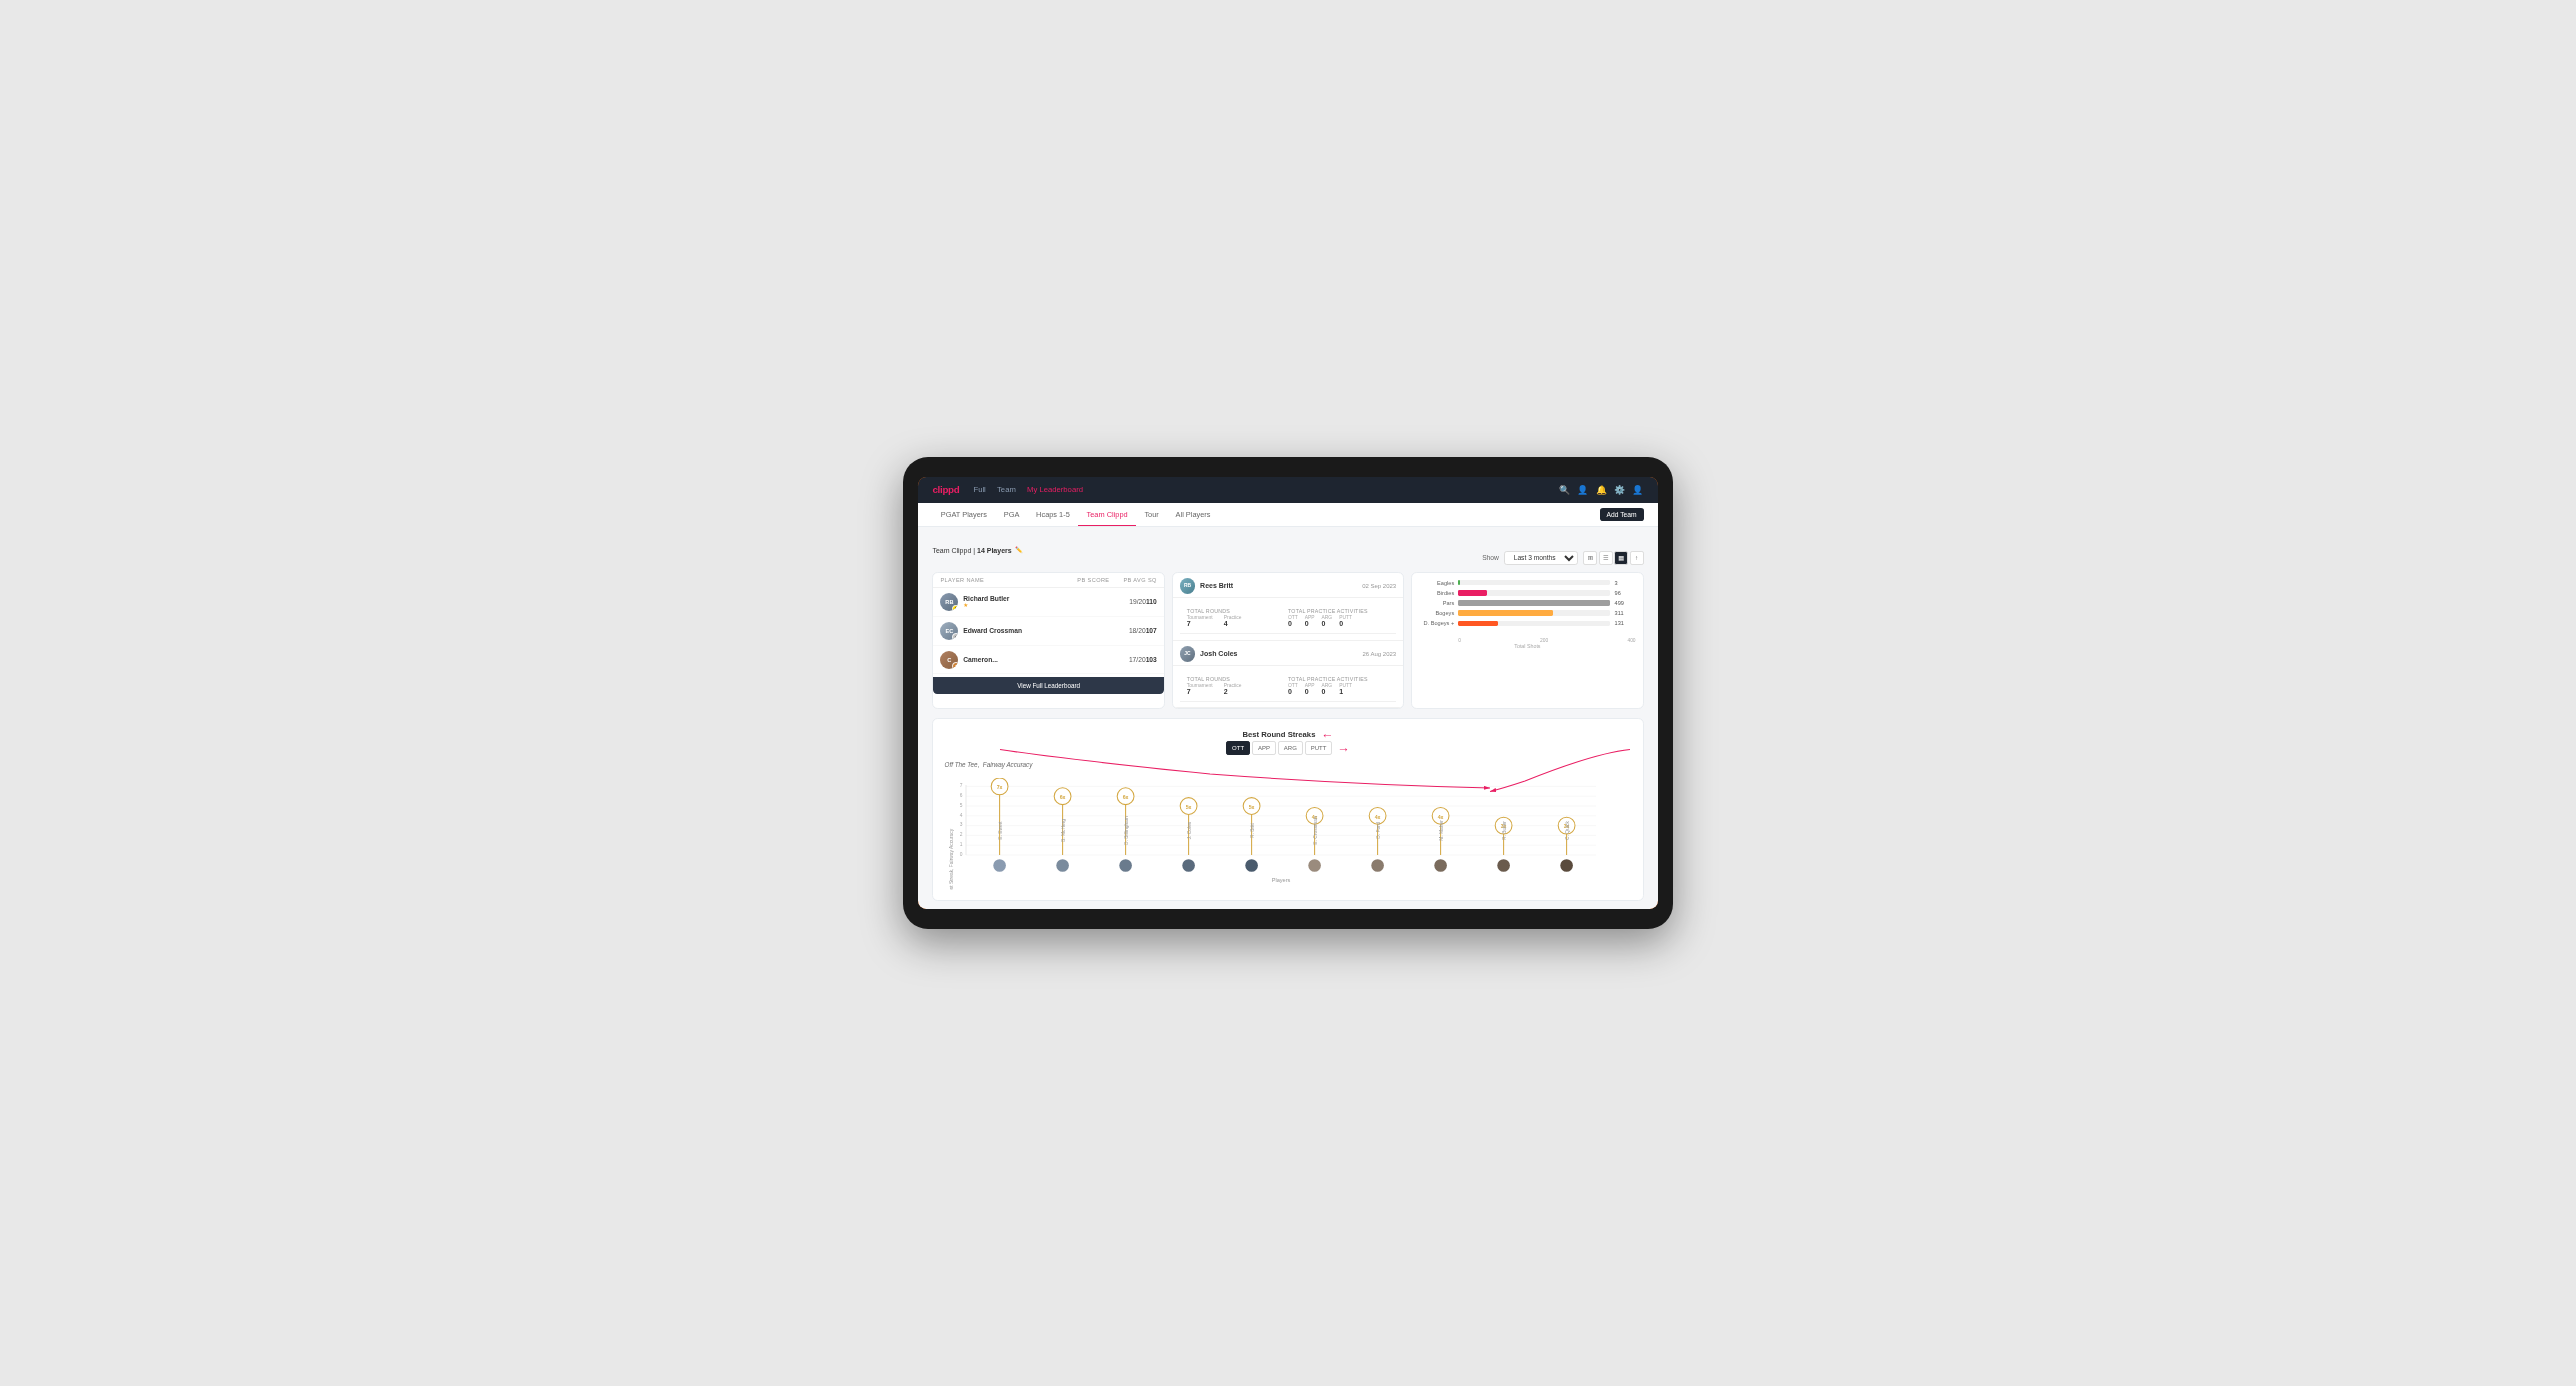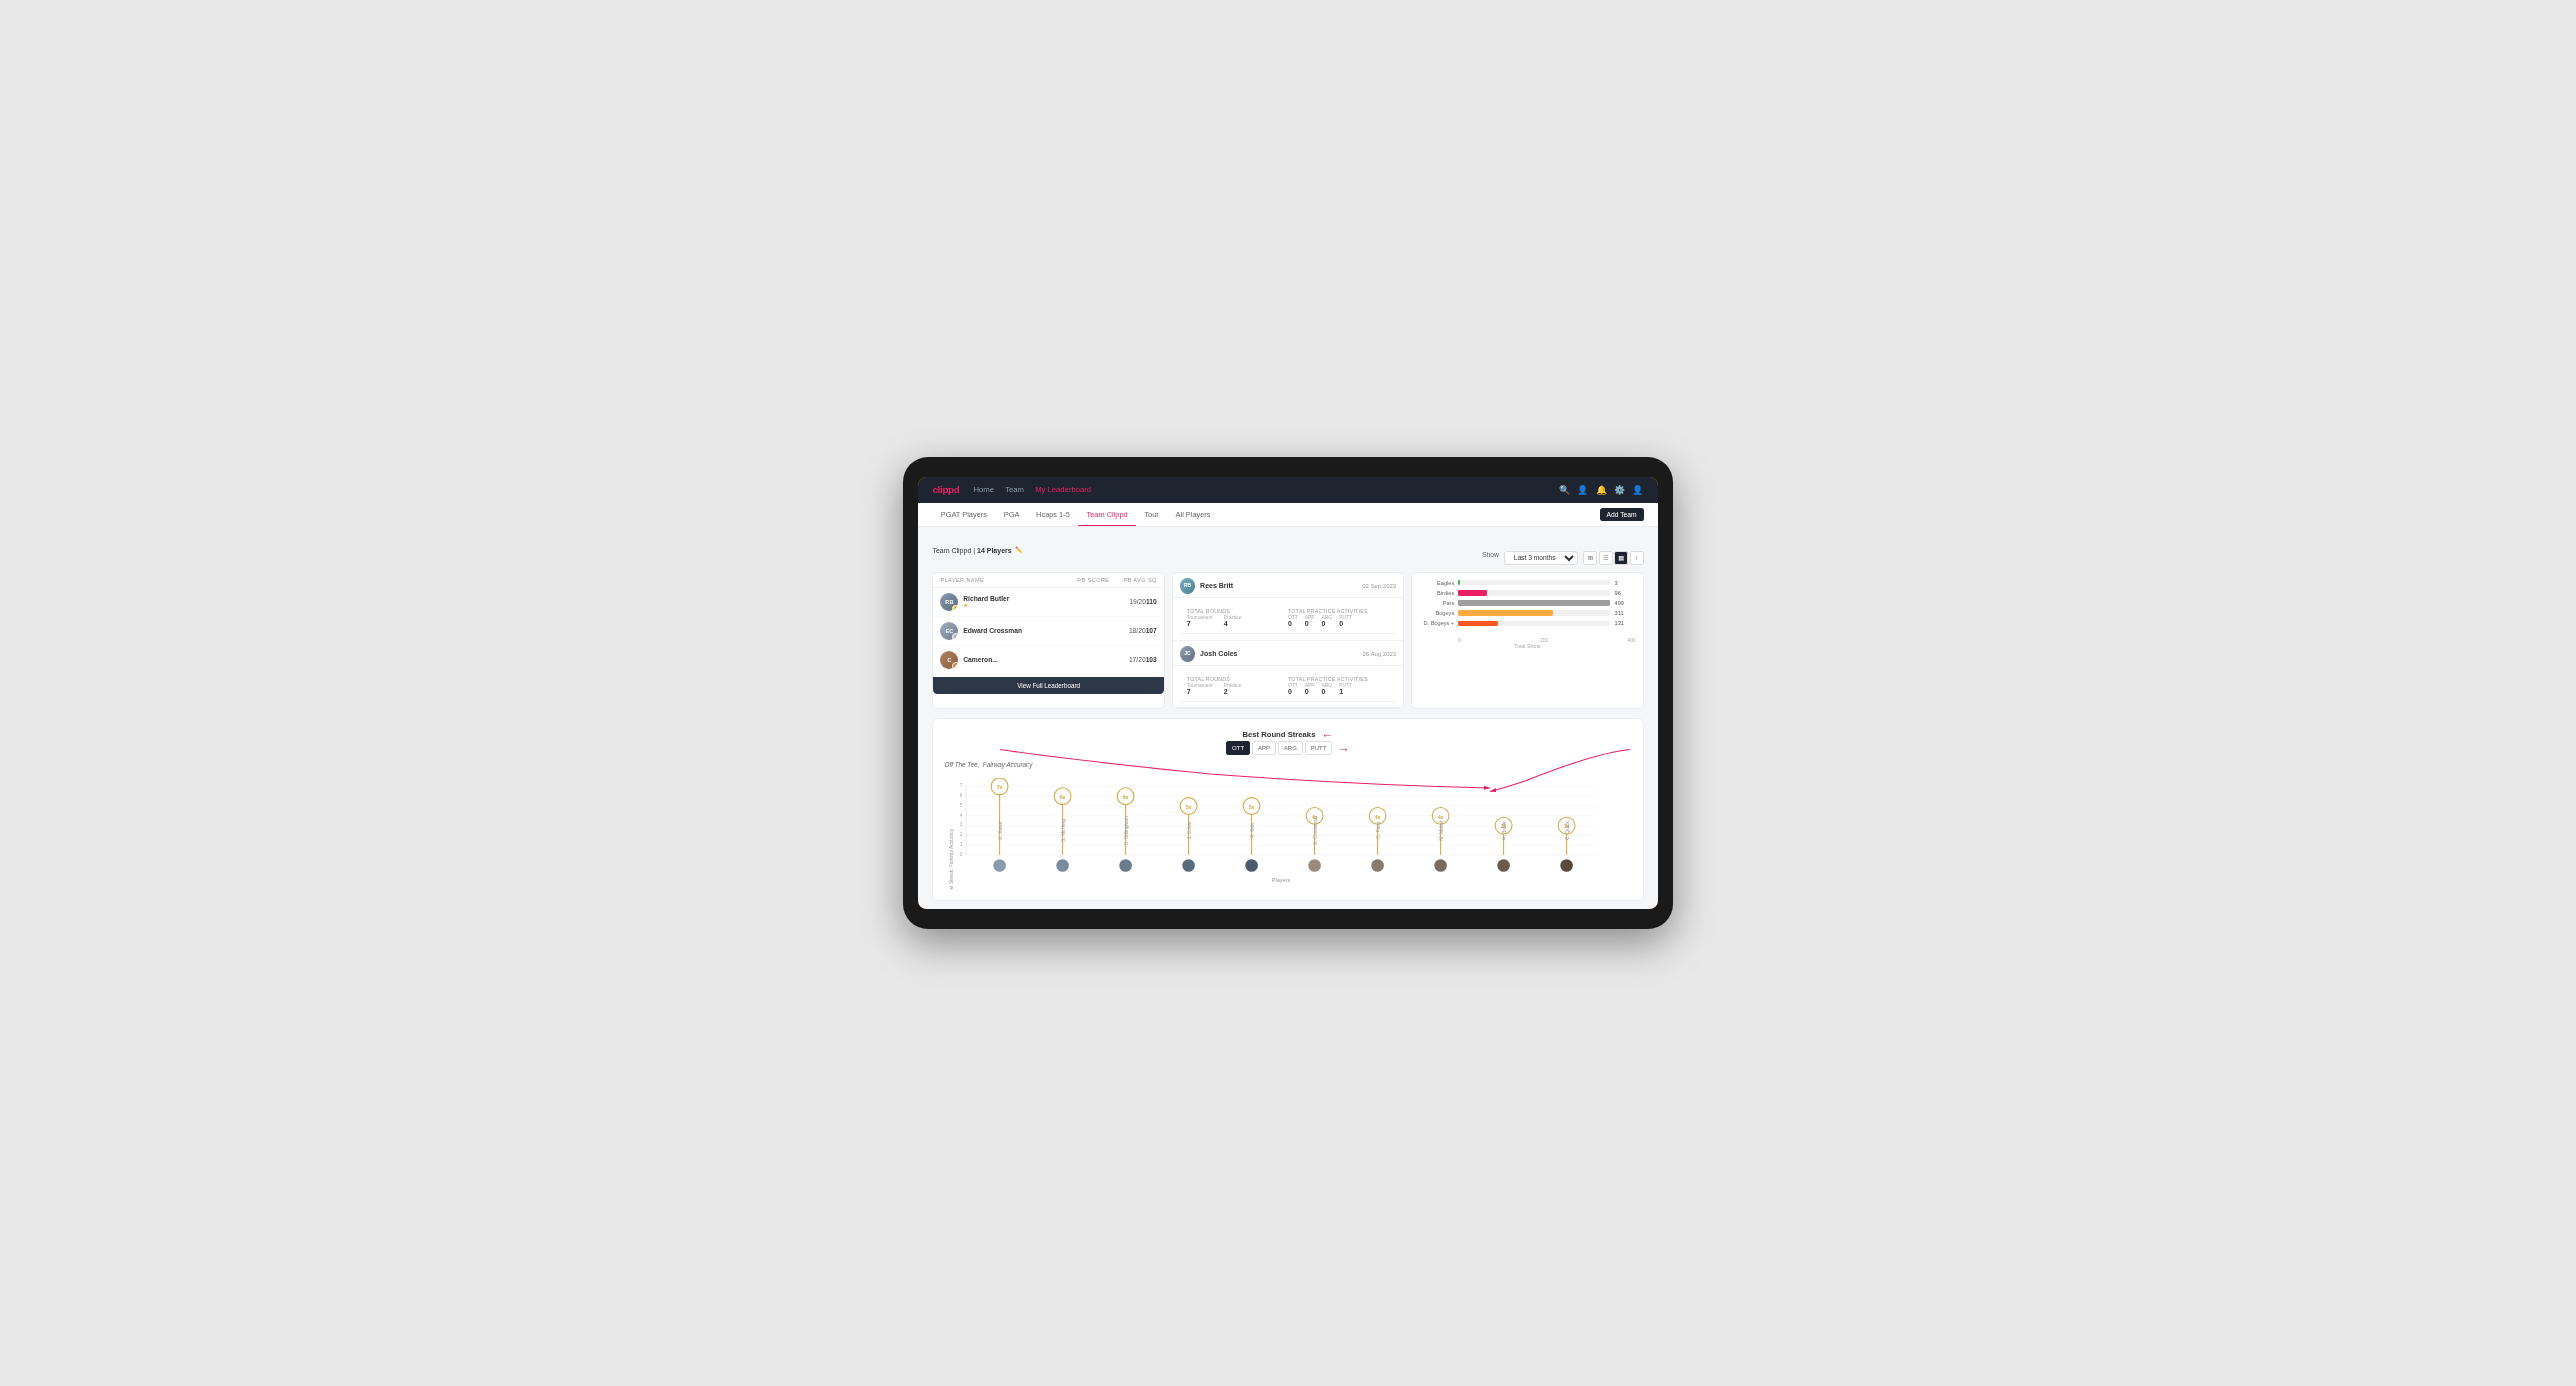--- a/index.html
+++ b/index.html
@@ -110,20 +110,21 @@
     }
     .team-header-left {
       display: flex;
       align-items: center;
       gap: 4.2px;
       font-size: 7px;
       color: #333;
     }
     .team-header-right {
       display: flex;
+      align-items: center;
       gap: 5.6px;
       margin-top: 15px;
     }
     .show-label { font-size: 6.7px; color: #666; }
     .period-select {
       font-size: 6.7px;
       border: 0.7px solid #ddd;
       border-radius: 2.8px;
       padding: 1.4px 4.2px;
       background: #fff;
@@ -326,21 +327,21 @@
   </style>
 </head>
 <body>
 
 <div class="tablet-outer">
   <div class="tablet-screen">
 
     <div class="nav-bar">
       <span class="nav-logo">clippd</span>
       <div class="nav-links">
-        <span class="nav-link">Home</span>
+        <span class="nav-link">Full</span>
         <span class="nav-link">Team</span>
         <span class="nav-link active">My Leaderboard</span>
       </div>
       <div class="nav-icons">
         <span class="nav-icon">🔍</span>
         <span class="nav-icon">👤</span>
         <span class="nav-icon">🔔</span>
         <span class="nav-icon">⚙️</span>
         <span class="nav-icon">👤</span>
       </div>

